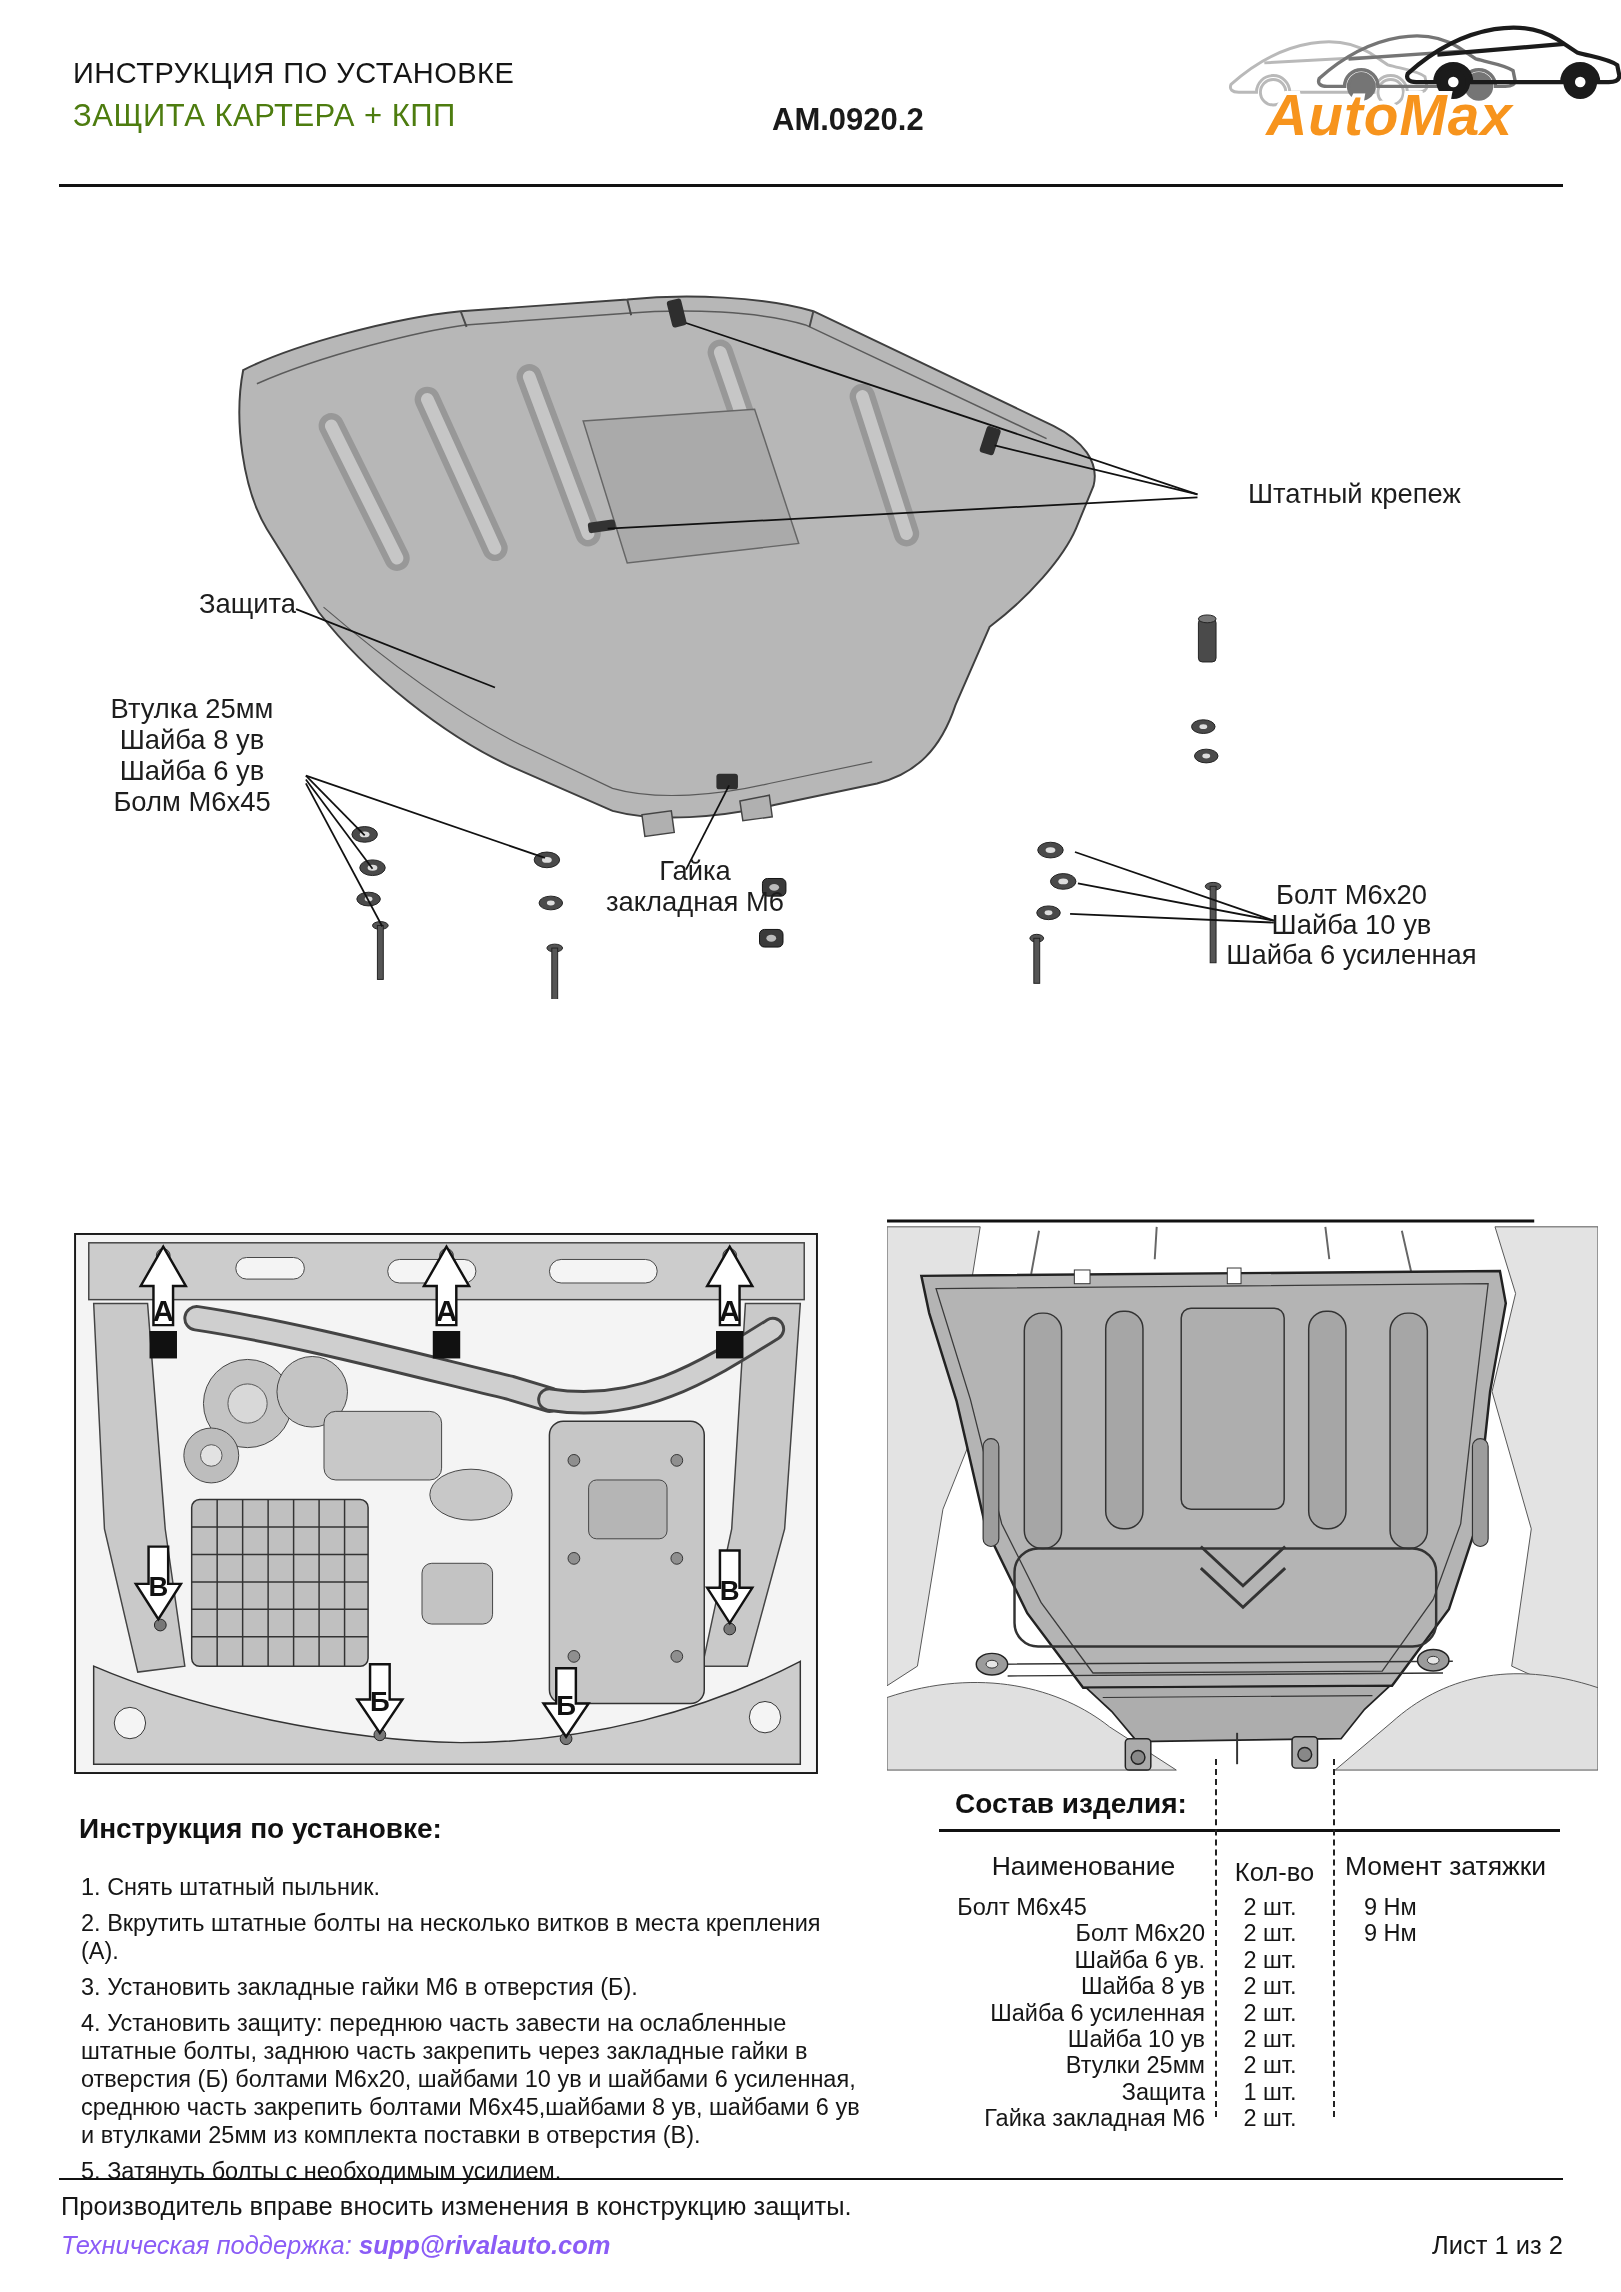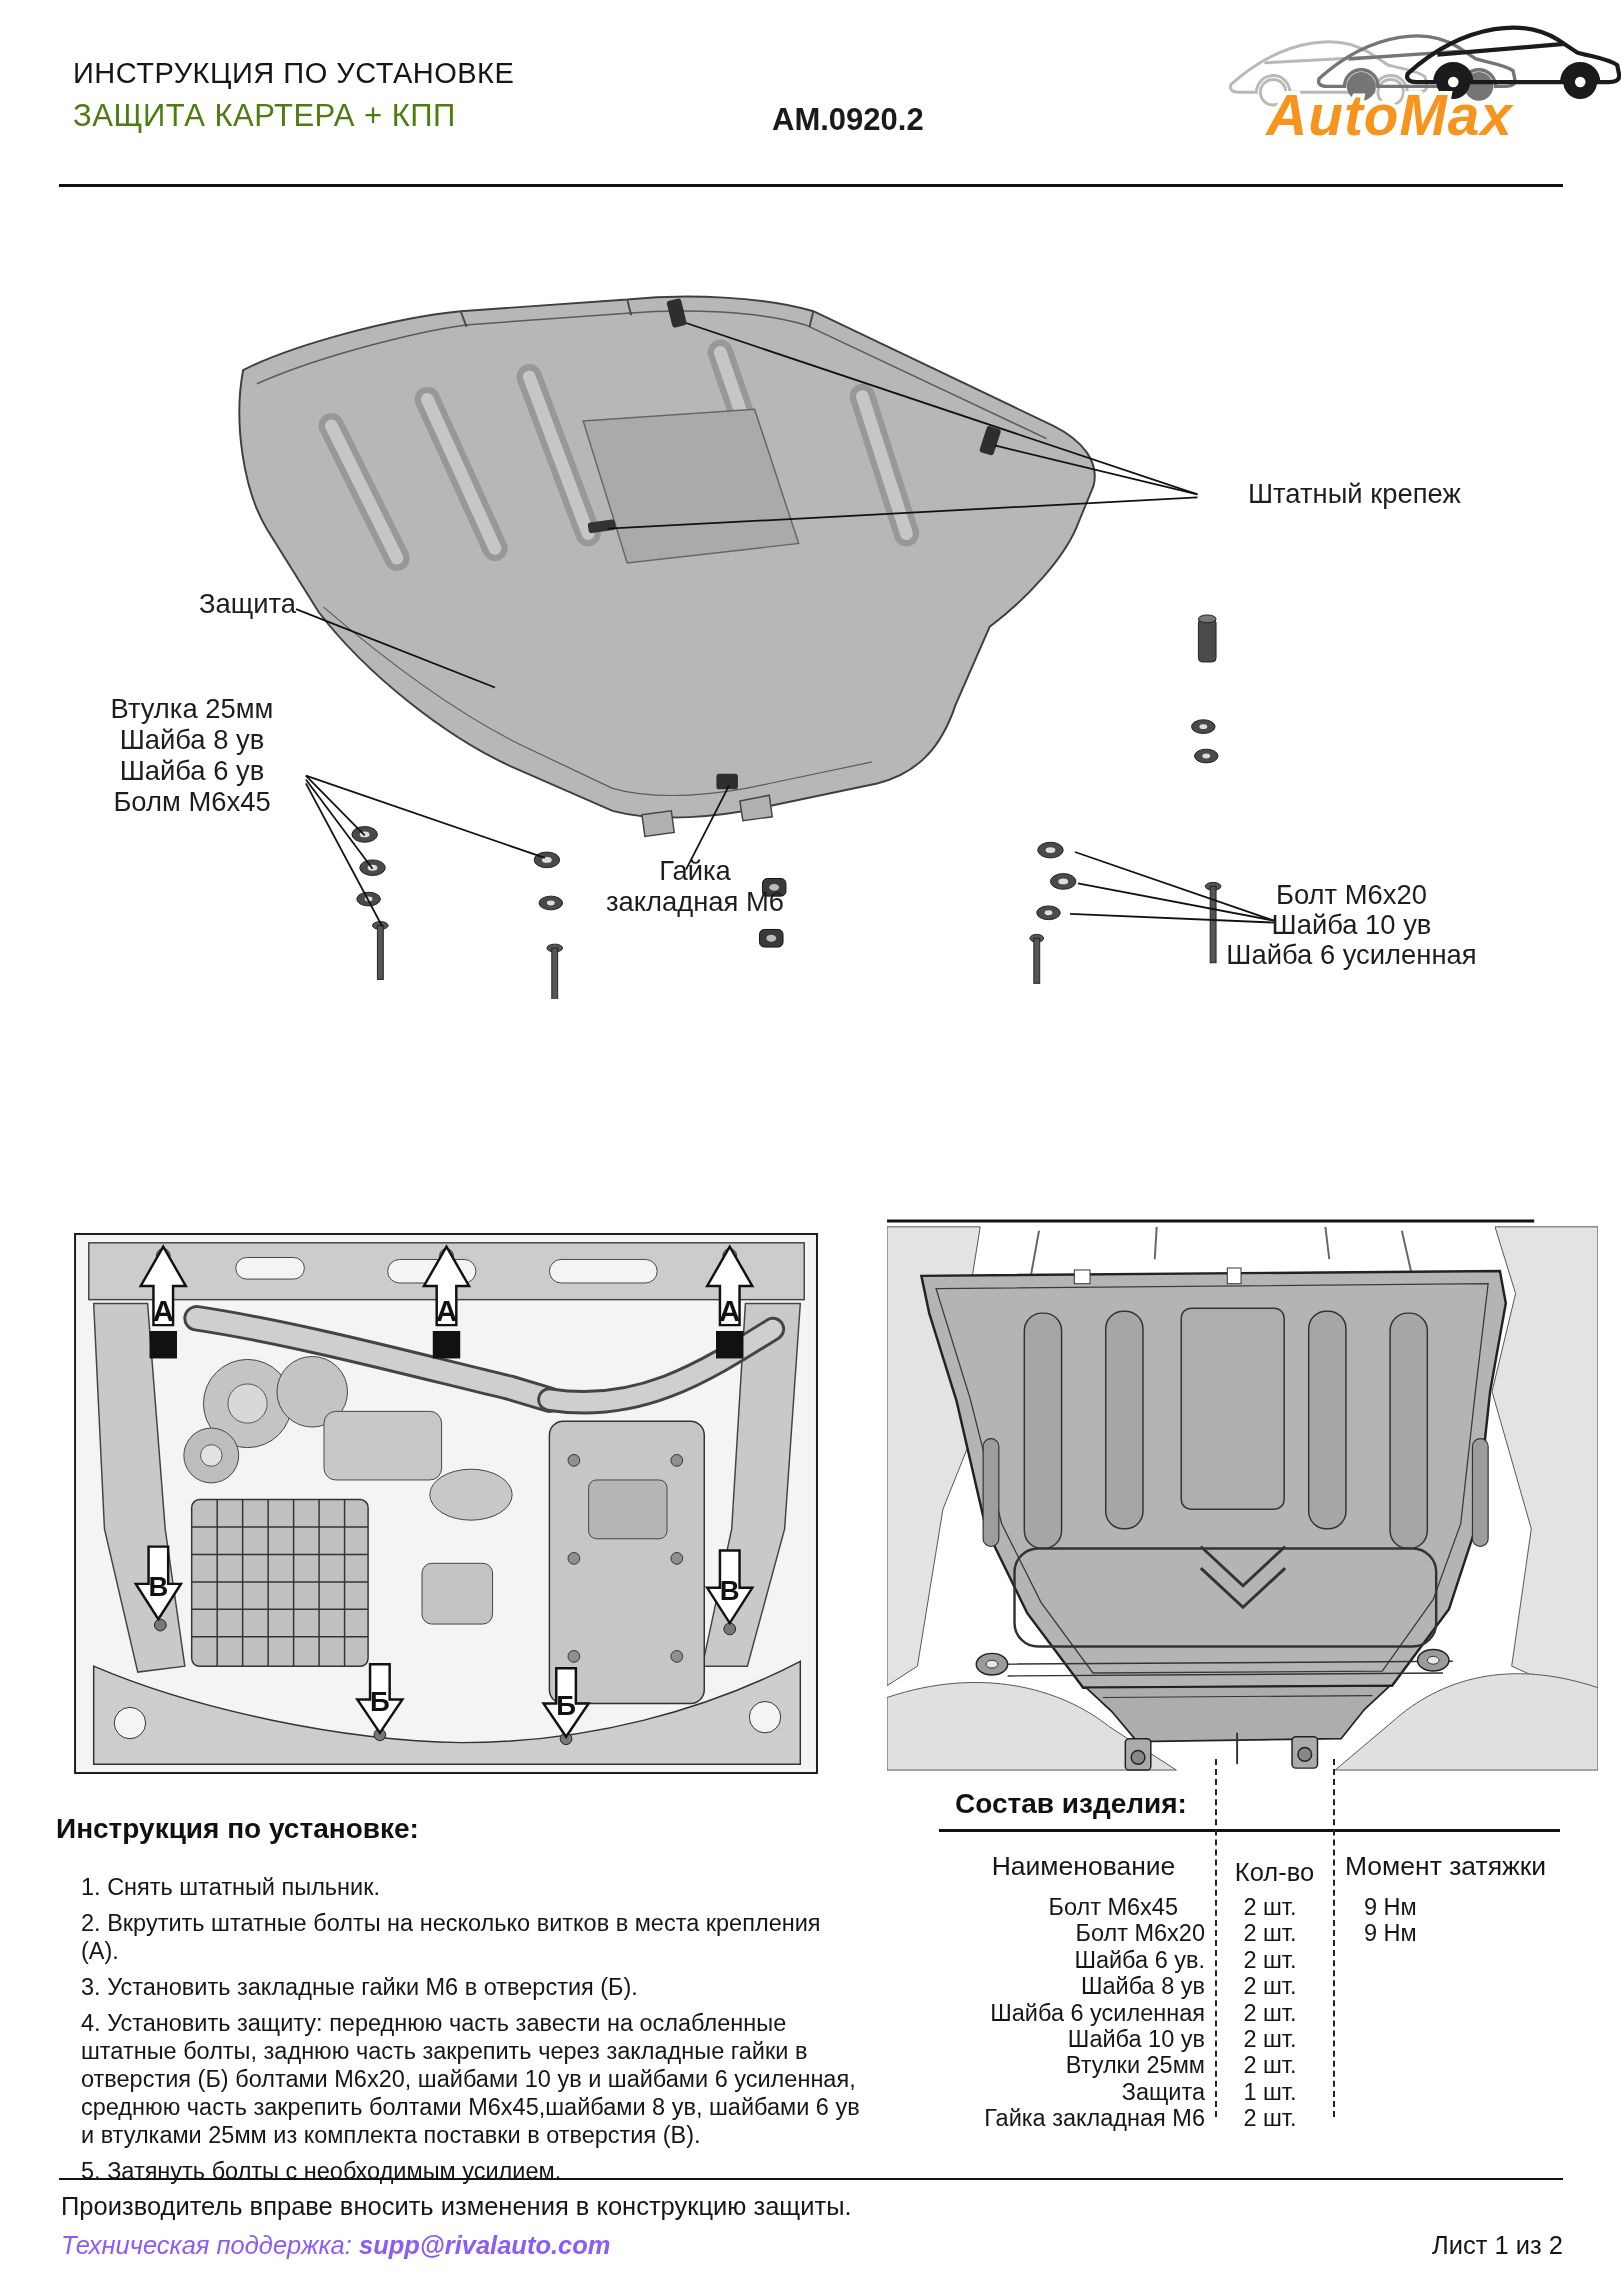--- a/index.html
+++ b/index.html
@@ -11,21 +11,21 @@
   .abs{position:absolute;}
   
   .hdr-line1{left:73px;top:57px;font-size:29px;letter-spacing:0.5px;color:#151515;}
   .hdr-line2{left:73px;top:98px;font-size:31px;font-weight:normal;letter-spacing:0.5px;color:#4d7c0f;}
   .hdr-code{left:772px;top:102px;font-size:31px;font-weight:bold;color:#1a1a1a;}
   .rule{background:#111;}
   
   .lbl{position:absolute;font-size:27.4px;color:#1d1d1d;line-height:31px;pointer-events:none;}
   .lbl.right{text-align:center;}
   
-  .instr-title{left:56px;top:1813px;font-size:28px;font-weight:bold;color:#111;}
+  .instr-title{left:79px;top:1813px;font-size:28px;font-weight:bold;color:#111;}
   .steps{left:73px;top:1865px;width:799px;font-size:23.5px;line-height:28px;color:#161616;}
   .steps div{margin:8px;}
   
   .comp-title{left:955px;top:1788px;font-size:28px;font-weight:bold;color:#111;}
   .th{position:absolute;font-size:26.5px;color:#161616;}
   .cell{position:absolute;font-size:23.5px;color:#161616;line-height:26.5px;white-space:nowrap;}
   .cell.name{width:274px;text-align:right;}
   .cell.qty{width:102px;text-align:center;}
   .dash-col{position:absolute;width:0;border-left:2px dashed #222;}
   
@@ -347,21 +347,21 @@
 <div class="abs comp-title">Состав изделия:</div>
 <div class="abs rule" style="left:939px;top:1829px;width:621px;height:2.9px;"></div>
 <div class="dash-col" style="left:1215px;top:1759px;height:358px;"></div>
 <div class="dash-col" style="left:1333px;top:1759px;height:358px;"></div>
 
 <div class="th" style="left:961px;top:1851px;width:245px;text-align:center;">Наименование</div>
 <div class="th" style="left:1218px;top:1858px;width:113px;text-align:center;font-size:25.5px;">Кол-во</div>
 <div class="th" style="left:1345px;top:1851px;">Момент затяжки</div>
 
 <div>
-  <div class="cell name" style="left:904px;top:1894px;">Болт М6х45</div>
+  <div class="cell name" style="left:885px;top:1894px;text-align:center;">Болт М6х45</div>
   <div class="cell qty" style="left:1219px;top:1894px;">2 шт.</div>
   <div class="cell" style="left:1364px;top:1894px;">9 Нм</div>
 
   <div class="cell name" style="left:931px;top:1920px;">Болт М6х20</div>
   <div class="cell qty" style="left:1219px;top:1920px;">2 шт.</div>
   <div class="cell" style="left:1364px;top:1920px;">9 Нм</div>
 
   <div class="cell name" style="left:931px;top:1947px;">Шайба 6 ув.</div>
   <div class="cell qty" style="left:1219px;top:1947px;">2 шт.</div>
 

